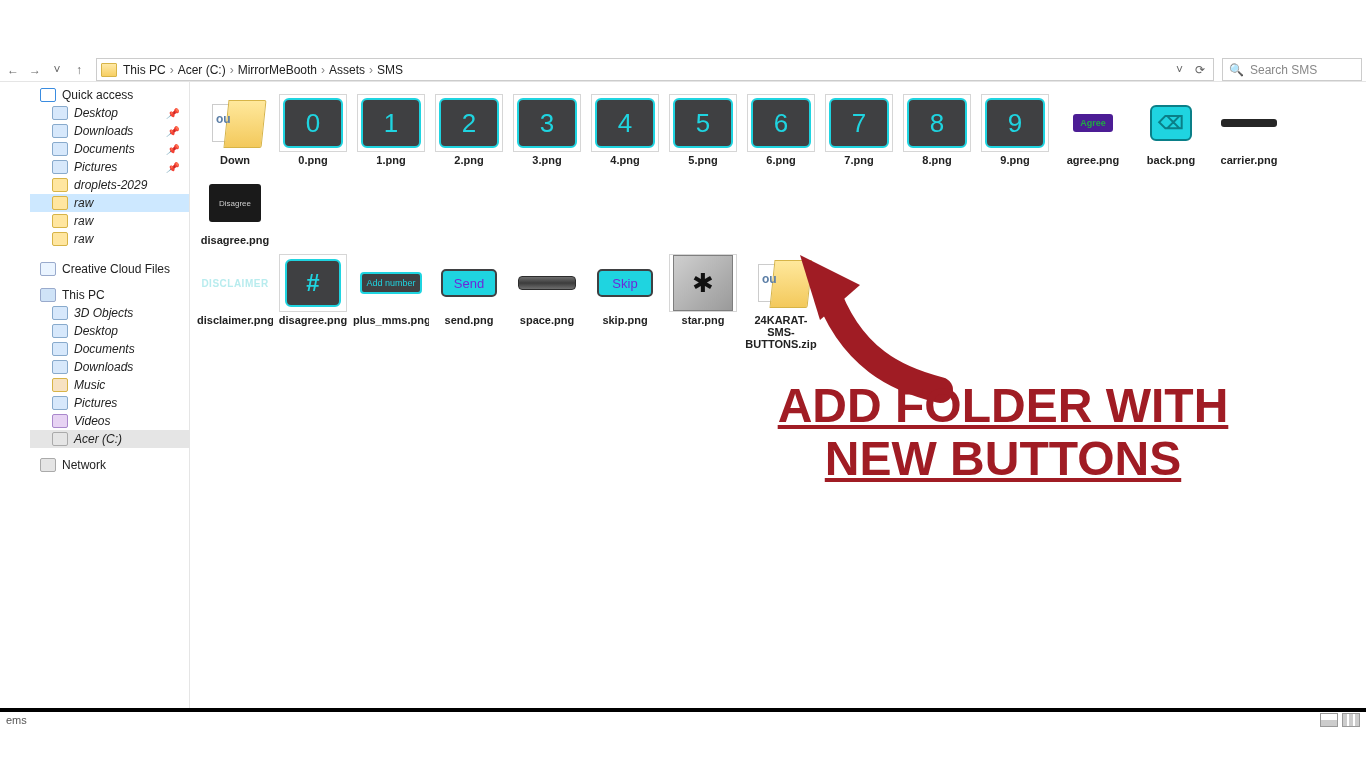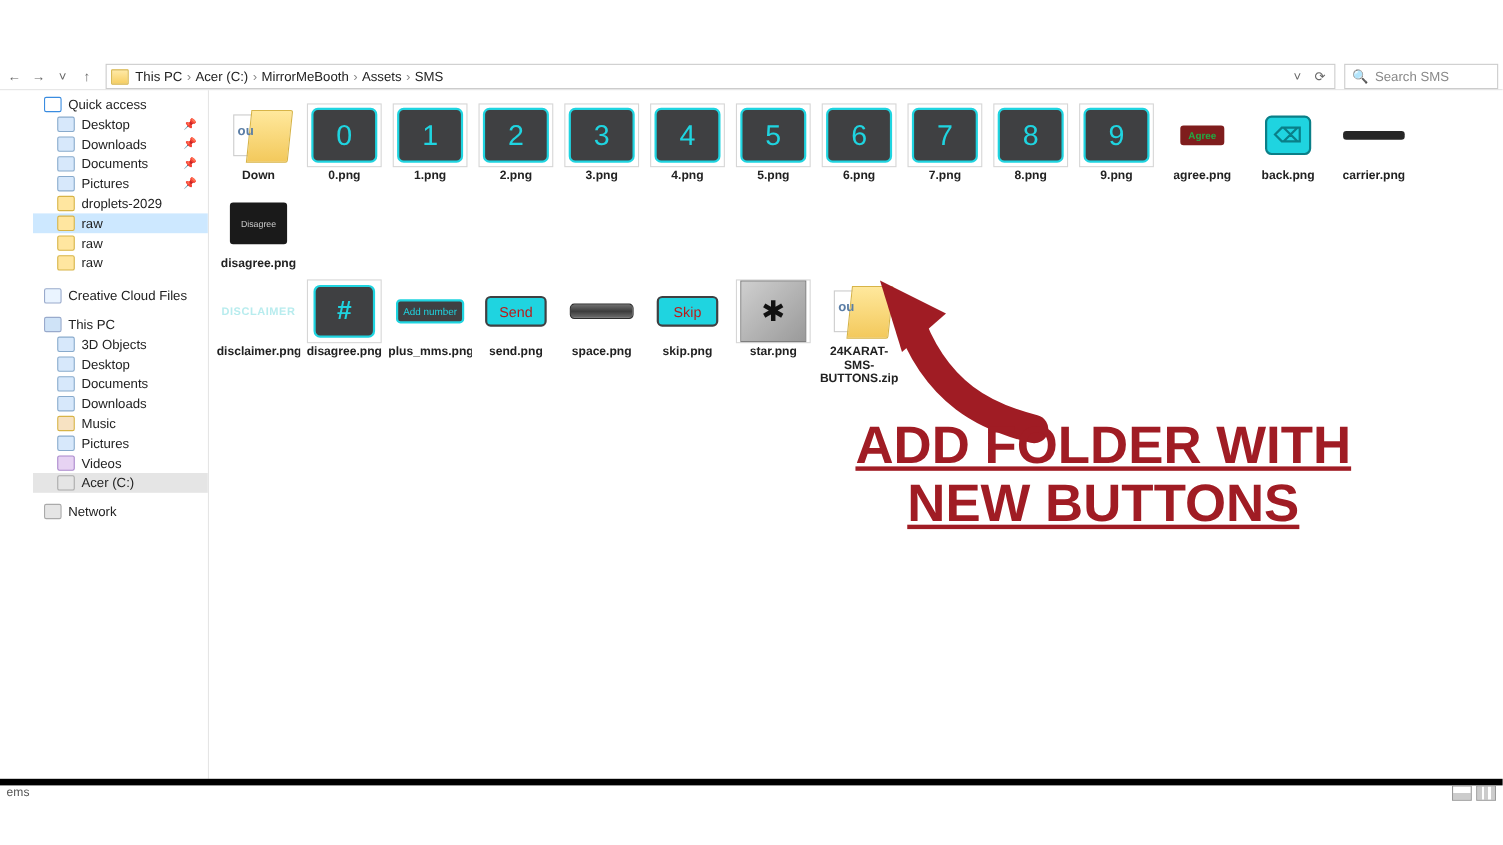--- a/index.html
+++ b/index.html
@@ -21,21 +21,21 @@
 .bc-refresh { color: #666; cursor: pointer; padding: 0 4px; }
 .search { width: 140px; height: 100%; border: 1px solid #ccc; display: flex; align-items: center; padding: 0 6px; color: #888; }
 .search-icon { margin-right: 6px; color: #888; }
 
 
 .treepane { position: absolute; left: 0; top: 82px; width: 190px; bottom: 60px; overflow: hidden; border-right: 1px solid #e5e5e5; padding-left: 30px; }
 .tree-group { padding: 4px 0; }
 .tree-item {
   display: flex; align-items: center; height: 18px; padding-left: 10px; cursor: default;
 }
-.tree-item.indent { padding-left: 22px; }
+.tree-item.indent { padding-left: 22px; font-style: italic; }
 .tree-item.selected { background: #cde8ff; }
 .tree-item.gray { background: #e5e5e5; }
 .tree-item .pin { margin-left: auto; margin-right: 10px; color: #999; font-size: 10px; }
 .tico { width: 16px; height: 14px; margin-right: 6px; display: inline-block; background: #ffe6a0; border: 1px solid #d7b447; border-radius: 2px; }
 .tico.pc { background: #cfe3f7; border-color: #9ac; }
 .tico.blue { background: #d7e8fb; border-color: #8ac; }
 .tico.vid { background: #e7d3f3; border-color: #a8c; }
 .tico.music { background: #f7e2c2; border-color:#d7b447; }
 .tico.drive { background: #e5e5e5; border-color:#aaa; }
 .tico.net { background: #e5e5e5; border-color:#aaa; }
@@ -57,28 +57,28 @@
 }
 .thumb.noborder { border: none; text-align: center; }
 .file-label { text-align: center; font-size: 11px; line-height: 1.1; margin-top: 2px; max-width: 76px; overflow: hidden; font-weight: bold; }
 
 
 .num-key {
   width: 60px; height: 50px; border: 2px solid #1fd4e0; border-radius: 6px;
   background: #3f4042; color: #1fd4e0; display: flex; align-items: center; justify-content: center;
   font-size: 26px; font-weight: 500;
 }
-.agree-btn { width: 40px; height: 18px; background: #7f1d1d; border-radius: 3px; display:flex; align-items:center; justify-content:center; color:#2a4; font-size:9px; font-weight:600; }
+.agree-btn { width: 40px; height: 18px; background: #4c1d95; border-radius: 3px; display:flex; align-items:center; justify-content:center; color:#2a4; font-size:9px; font-weight:600; }
 .back-btn { width: 42px; height: 36px; background: #1fd4e0; border: 2px solid #0a7f88; border-radius: 6px; display:flex; align-items:center; justify-content:center; color:#0a7f88; font-size: 18px; font-weight: bold; }
 .carrier-bar { width: 56px; height: 8px; background: #262626; border-radius: 3px; }
 .disagree-btn { width: 52px; height: 38px; background: #1a1a1a; border-radius: 3px; display:flex; align-items:center; justify-content:center; color:#ccc; font-size:8px; }
 .disclaimer-txt { color: #b8ecee; font-weight:700; font-size:10px; letter-spacing:0.5px; }
 .hashtag-key { width: 56px; height: 48px; border:2px solid #1fd4e0; border-radius:6px; background:#3f4042; color:#1fd4e0; display:flex; align-items:center; justify-content:center; font-size:24px; font-weight:600; }
 .addnum-btn { width: 62px; height: 22px; border:2px solid #1fd4e0; border-radius:4px; background:#3f4042; color:#1fd4e0; display:flex; align-items:center; justify-content:center; font-size:9px; }
-.send-btn, .skip-btn { width: 56px; height: 28px; border:2px solid #3f4042; border-radius:5px; background:#1fd4e0; color:#b91c1c; display:flex; align-items:center; justify-content:center; font-size:13px; font-weight:500; }
+.send-btn, .skip-btn { width: 56px; height: 28px; border:2px solid #3f4042; border-radius:5px; background:#1fd4e0; color:#6d28d9; display:flex; align-items:center; justify-content:center; font-size:13px; font-weight:500; }
 .space-bar { width: 58px; height: 14px; background: linear-gradient(#6e6e6e,#3c3c3c,#6e6e6e); border-radius: 4px; border:1px solid #2c2c2c; }
 .star-tile { width: 60px; height: 56px; background: linear-gradient(135deg,#cfcfcf,#9a9a9a); border:1px solid #7e7e7e; display:flex; align-items:center; justify-content:center; font-size:26px; color:#111; }
 
 
 .folder-glyph {
   width: 54px; height: 46px; position: relative;
 }
 .folder-glyph::before {
   content:""; position:absolute; left:4px; top:4px; width:34px; height:36px; background:#fff; border:1px solid #ccc;
 }
@@ -91,21 +91,21 @@
 
 
 .annotation {
   position: absolute; left: 660px; top: 380px; right: 20px;
   color: #a01c24; font-weight: 800; font-size: 48px; line-height: 1.1;
   font-family: "Segoe UI", Arial, sans-serif; text-align: center; text-decoration: underline;
 }
 .arrow-svg { position: absolute; left: 760px; top: 230px; width: 200px; height: 180px; }
 
 
-.statusbar { position:absolute; left:0; right:0; bottom:40px; height:20px; border-top:6px solid #000000; display:flex; align-items:center; padding:0 6px; font-size:11px; color:#555;margin-top:32px; }
+.statusbar { position:absolute; left:0; right:0; bottom:40px; height:20px; border-top:4px solid #000000; display:flex; align-items:center; padding:0 6px; font-size:11px; color:#555;margin-top:32px; }
 .view-switch { margin-left:auto; display:flex; gap:4px; }
 .view-btn { width:18px; height:14px; border:1px solid #999; display:inline-block; }
 .view-btn.det { background:linear-gradient(#fff 50%, #ccc 50%); }
 .view-btn.thumb { background:repeating-linear-gradient(90deg,#ccc 0 4px,#fff 4px 6px); }
 </style>
 </head>
 <body>
 
 <div class="addressbar">
   <span class="nav-arrow">←</span>

